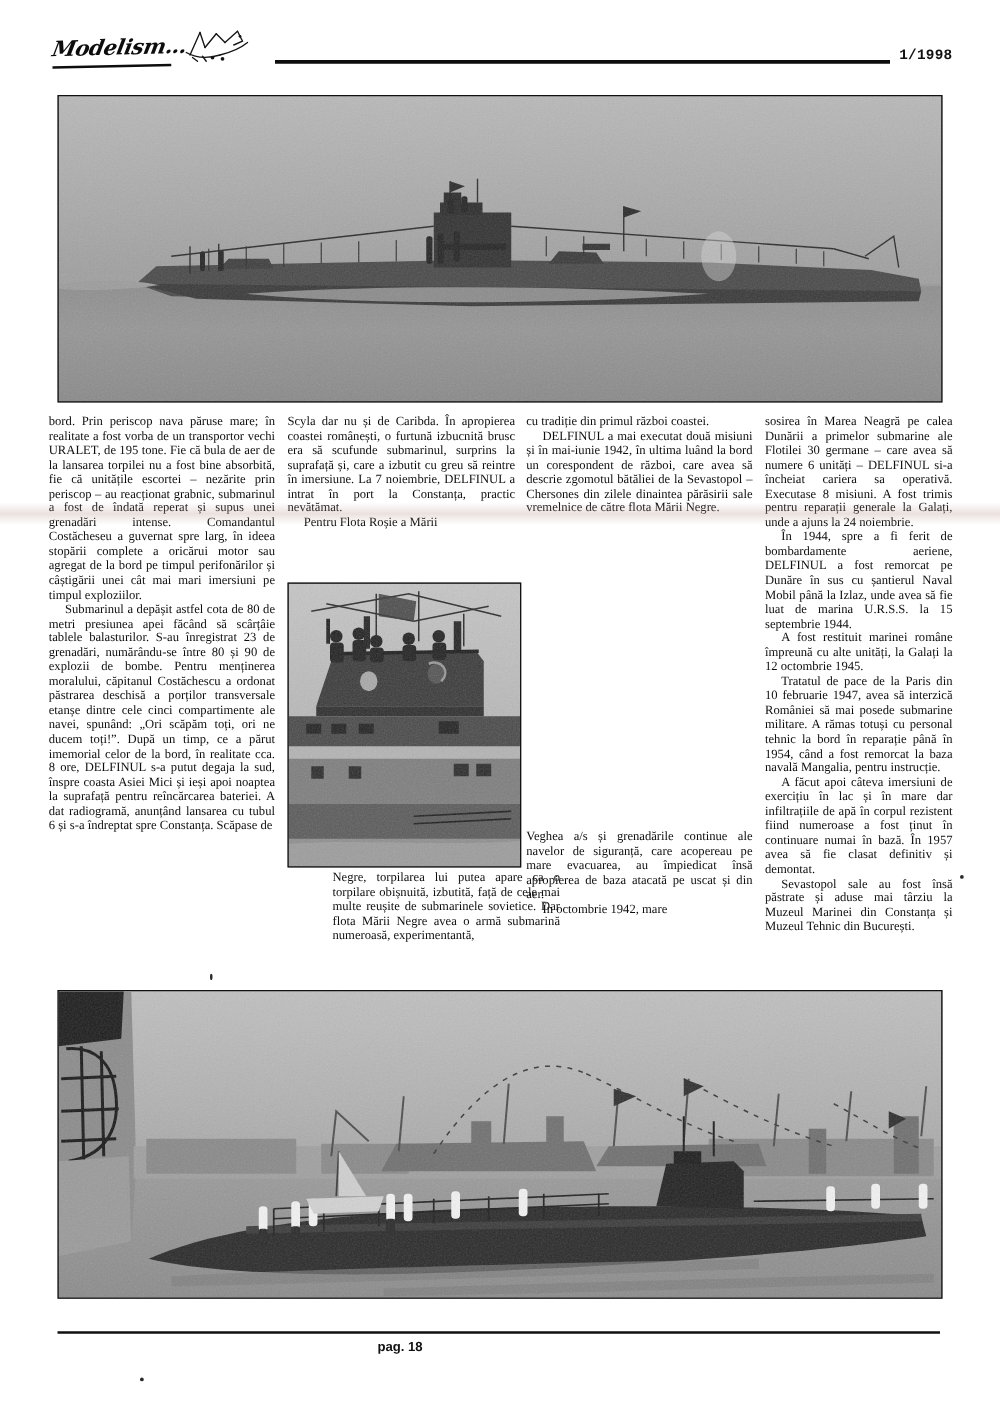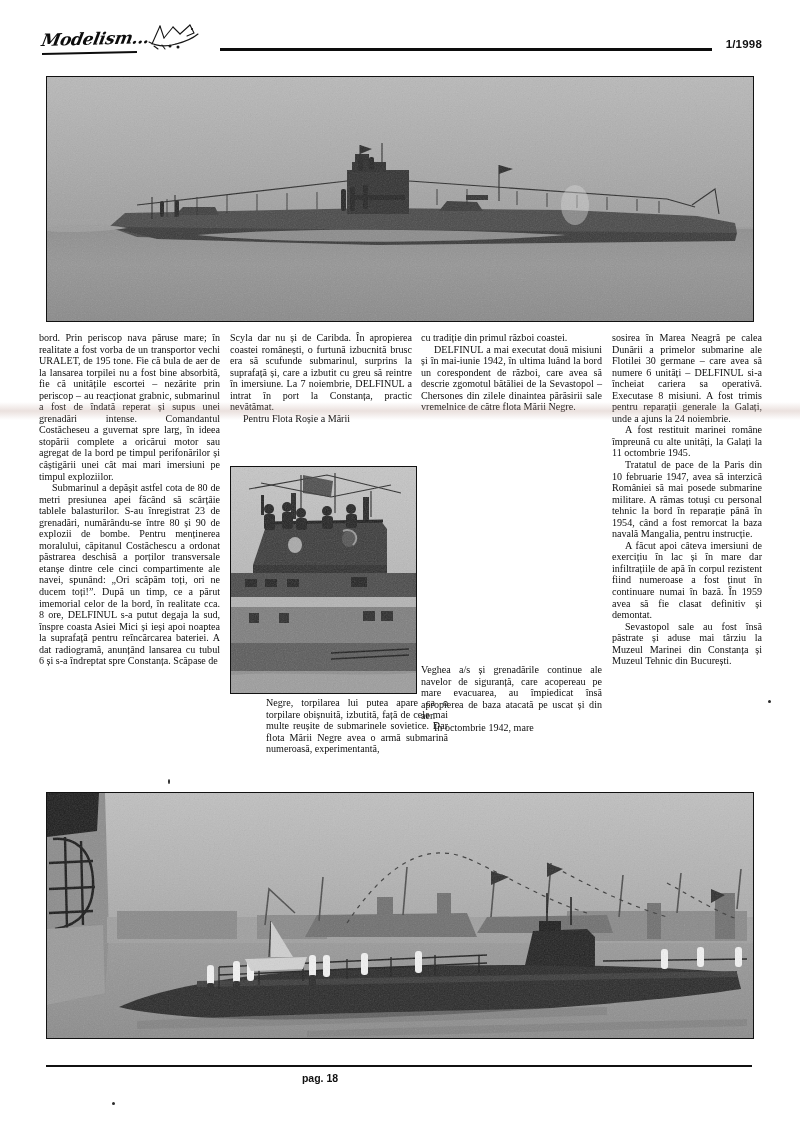--- a/index.html
+++ b/index.html
@@ -66,21 +66,21 @@
     left: 182px;
     top: 22px;
     width: 492px;
     height: 3px;
     background: #0d0d0d;
   }
   #masthead-issue {
     position: absolute;
     right: 0;
     top: 12px;
-    font-family: Liberation Sans, sans-serif;
+    font-family: Liberation Mono, monospace;
     font-size: 11.5px;
     font-weight: 700;
     color: #111;
     letter-spacing: 0.2px;
   }
 
   
   .photo {
     position: absolute;
     border: 1px solid #111;
@@ -379,23 +379,24 @@
   <p class="indent">DELFINUL a mai executat două misiuni și în mai-iunie 1942, în ultima luând la bord un corespondent de război, care avea să descrie zgomotul bătăliei de la Sevastopol – Chersones din zilele dinaintea părăsirii sale vremelnice de către flota Mării Negre.</p>
 </div>
 
 <div class="col" id="col3b">
   <p>Veghea a/s și grenadările continue ale navelor de siguranță, care acopereau pe mare evacuarea, au împiedicat însă apropierea de baza atacată pe uscat și din aer.</p>
   <p class="indent">În octombrie 1942, mare</p>
 </div>
 
 <div class="col" id="col4">
   <p>sosirea în Marea Neagră pe calea Dunării a primelor submarine ale Flotilei 30 germane – care avea să numere 6 unități – DELFINUL si-a încheiat cariera sa operativă. Executase 8 misiuni. A fost trimis pentru reparații generale la Galați, unde a ajuns la 24 noiembrie.</p>
-  <p class="indent">A fost restituit marinei române împreună cu alte unități, la Galați la 11 octombrie 1945.</p>
+  <p class="indent">În 1944, spre a fi ferit de bombardamente aeriene, DELFINUL a fost remorcat pe Dunăre în sus cu șantierul Naval Mobil până la Izlaz, unde avea să fie luat de marina U.R.S.S. la 15 septembrie 1944.</p>
+  <p class="indent">A fost restituit marinei române împreună cu alte unități, la Galați la 12 octombrie 1945.</p>
   <p class="indent">Tratatul de pace de la Paris din 10 februarie 1947, avea să interzică României să mai posede submarine militare. A rămas totuși cu personal tehnic la bord în reparație până în 1954, când a fost remorcat la baza navală Mangalia, pentru instrucție.</p>
-  <p class="indent">A făcut apoi câteva imersiuni de exercițiu în lac și în mare dar infiltrațiile de apă în corpul rezistent fiind numeroase a fost ținut în continuare numai în bază. În 1959 avea să fie clasat definitiv și demontat.</p>
+  <p class="indent">A făcut apoi câteva imersiuni de exercițiu în lac și în mare dar infiltrațiile de apă în corpul rezistent fiind numeroase a fost ținut în continuare numai în bază. În 1957 avea să fie clasat definitiv și demontat.</p>
   <p class="indent">Sevastopol sale au fost însă păstrate și aduse mai târziu la Muzeul Marinei din Constanța și Muzeul Tehnic din București.</p>
 </div>
 
 <div class="speck" style="left:768px; top:700px; width:3px; height:3px;"></div>
 <div class="speck" style="left:112px; top:1102px; width:3px; height:3px;"></div>
 <div class="speck" style="left:168px; top:779px; width:2px; height:5px;"></div>
 
 <div class="scan-band" id="scan-band-1"></div>
 
 <div class="photo" id="photo-bottom">

